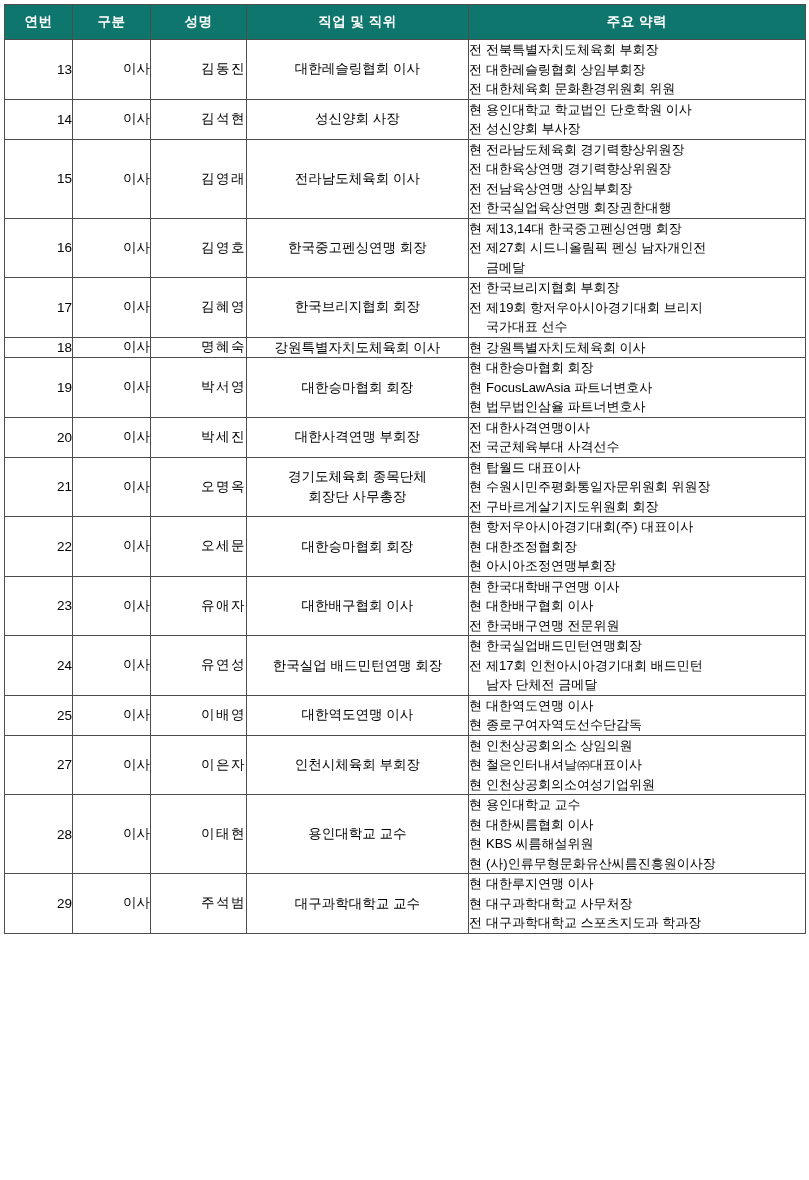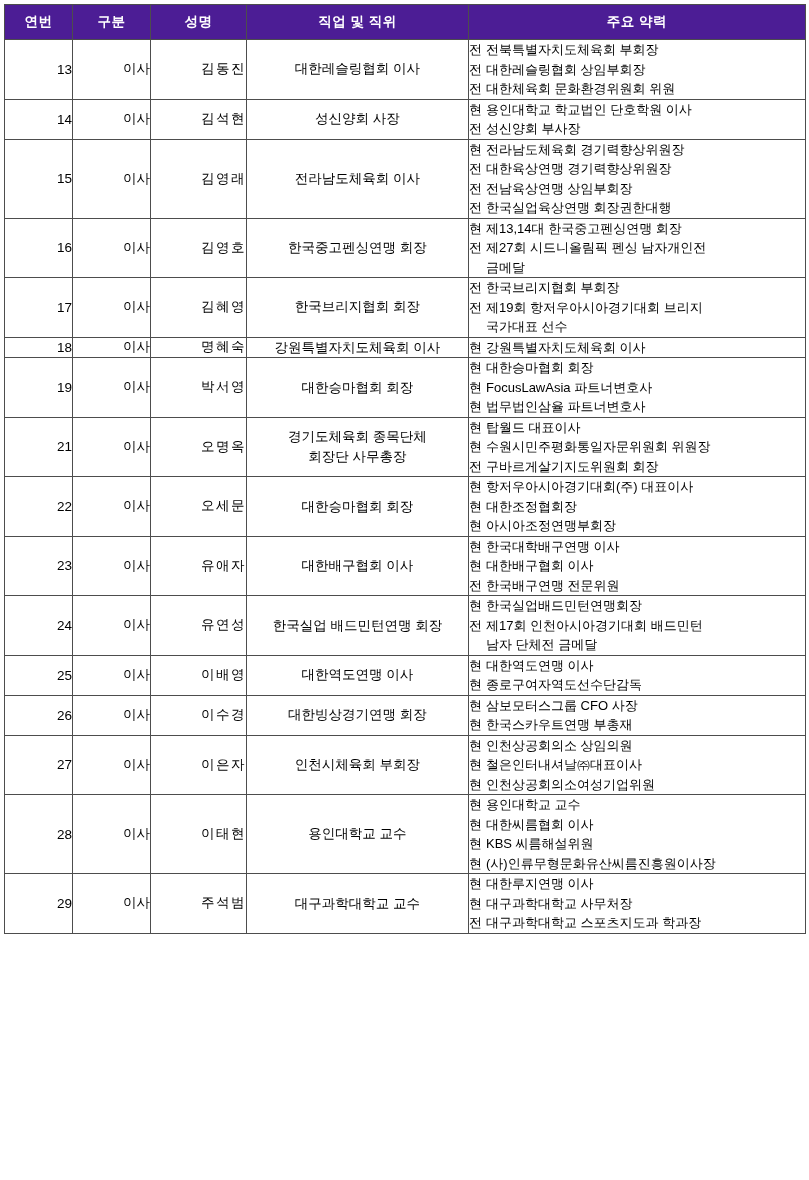--- a/index.html
+++ b/index.html
@@ -22,21 +22,21 @@
     width: 801px;
     table-layout: fixed;
   }
   table.roster th,
   table.roster td {
     border: 1px solid #4d4d4d;
     padding: 0;
     vertical-align: middle;
   }
   thead th {
-    background: #4c1d95;
+    background: #0f766e;
     color: #ffffff;
     font-size: 13.5px;
     font-weight: bold;
     height: 34px;
     text-align: center;
     letter-spacing: 0.5px;
   }
   col.c-no    { width: 68px; }
   col.c-type  { width: 78px; }
   col.c-name  { width: 96px; }
@@ -182,20 +182,32 @@
           <td class="job">
             <span class="job-line">대한승마협회 회장</span>
           </td>
           <td class="career">
             <span class="career-line"><span class="tag">현</span><span class="txt">대한승마협회 회장</span></span>
             <span class="career-line"><span class="tag">현</span><span class="txt">FocusLawAsia 파트너변호사</span></span>
             <span class="career-line"><span class="tag">현</span><span class="txt">법무법인삼율 파트너변호사</span></span>
           </td>
         </tr>
         <tr>
+          <td class="no">20</td>
+          <td class="type">이사</td>
+          <td class="name">박세진</td>
+          <td class="job">
+            <span class="job-line">대한사격연맹 부회장</span>
+          </td>
+          <td class="career">
+            <span class="career-line"><span class="tag">전</span><span class="txt">대한사격연맹이사</span></span>
+            <span class="career-line"><span class="tag">전</span><span class="txt">국군체육부대 사격선수</span></span>
+          </td>
+        </tr>
+        <tr>
           <td class="no">21</td>
           <td class="type">이사</td>
           <td class="name">오명옥</td>
           <td class="job">
             <span class="job-line">경기도체육회 종목단체</span>
             <span class="job-line">회장단 사무총장</span>
           </td>
           <td class="career">
             <span class="career-line"><span class="tag">현</span><span class="txt">탑월드 대표이사</span></span>
             <span class="career-line"><span class="tag">현</span><span class="txt">수원시민주평화통일자문위원회 위원장</span></span>
@@ -244,32 +256,20 @@
         <tr>
           <td class="no">25</td>
           <td class="type">이사</td>
           <td class="name">이배영</td>
           <td class="job">
             <span class="job-line">대한역도연맹 이사</span>
           </td>
           <td class="career">
             <span class="career-line"><span class="tag">현</span><span class="txt">대한역도연맹 이사</span></span>
             <span class="career-line"><span class="tag">현</span><span class="txt">종로구여자역도선수단감독</span></span>
-          </td>
-        </tr>
-        <tr>
-          <td class="no">26</td>
-          <td class="type">이사</td>
-          <td class="name">이수경</td>
-          <td class="job">
-            <span class="job-line">대한빙상경기연맹 회장</span>
-          </td>
-          <td class="career">
-            <span class="career-line"><span class="tag">현</span><span class="txt">삼보모터스그룹 CFO 사장</span></span>
-            <span class="career-line"><span class="tag">현</span><span class="txt">한국스카우트연맹 부총재</span></span>
           </td>
         </tr>
         <tr>
           <td class="no">27</td>
           <td class="type">이사</td>
           <td class="name">이은자</td>
           <td class="job">
             <span class="job-line">인천시체육회 부회장</span>
           </td>
           <td class="career">

